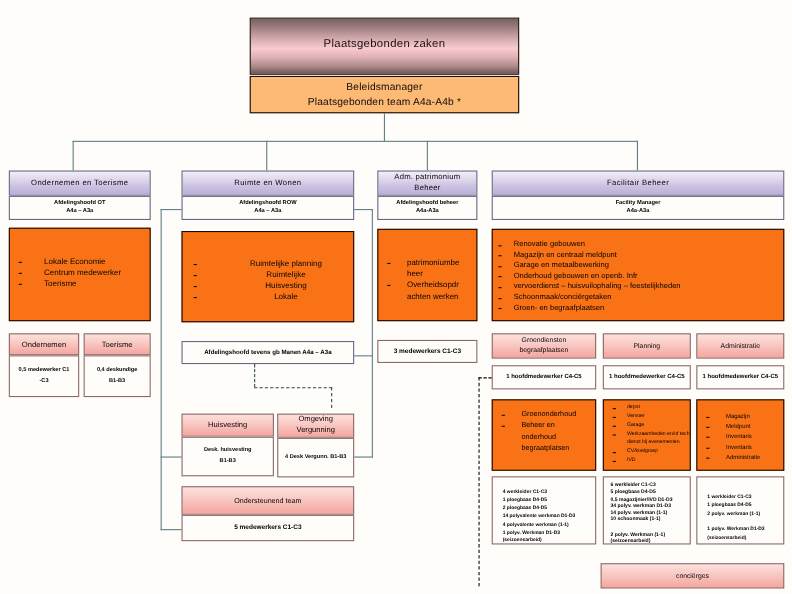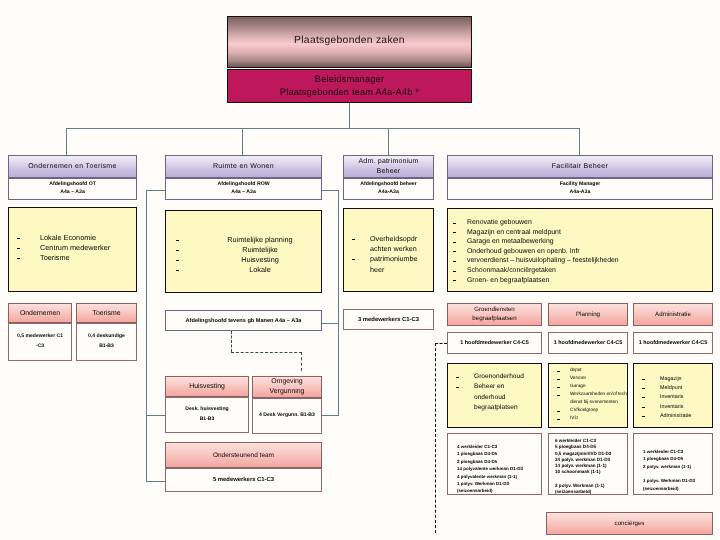--- a/index.html
+++ b/index.html
@@ -1,24 +1,24 @@
 <!DOCTYPE html>
 <html><head>
 <meta charset="utf-8">
 <style>
   html,body{margin:0;padding:0;}
   body{width:720px;height:540px;background:#fffdf9;font-family:"Liberation Sans",sans-serif;position:relative;overflow:hidden;-webkit-font-smoothing:antialiased;text-rendering:geometricPrecision;}
   #stage{position:relative;width:652px;height:540px;}
   .box{position:absolute;box-sizing:border-box;}
   .ctr{display:flex;flex-direction:column;align-items:center;justify-content:center;text-align:center;}
   .title-box{border:1px solid #1a0d0d;background:linear-gradient(to bottom,#7a6060 0%,#997a7a 14%,#d2a9ac 36%,#f9cbcf 54%,#e0b1b4 70%,#a68686 88%,#6f5555 100%);}
-  .mgr-box{border:1px solid #130d0d;background:#be185d;}
+  .mgr-box{border:1px solid #130d0d;background:#fdba74;}
   .dept-hdr{border:1px solid #6d6486;background:linear-gradient(to bottom,#f1eef7 0%,#e2dcef 28%,#cdc2e2 62%,#bcaed8 100%);}
   .dept-role{border:1px solid #6d6486;background:#fffdfa;}
-  .peach{border:1px solid #150b07;background:#fef9c3;}
+  .peach{border:1px solid #150b07;background:#f97316;}
   .pinkhdr{border:1px solid #8a6060;background:linear-gradient(to bottom,#fde0dc 0%,#f9cbc6 40%,#f5a59e 100%);}
   .whitebox{border:1px solid #8a6a6a;background:#fffdfa;}
   .ln{position:absolute;background:#5d7f86;}
   .lnh{height:1px;}
   .lnv{width:1px;}
   .dv{position:absolute;border-left:1px dashed var(--dc,#2e4a54);width:0;}
   .dh{position:absolute;border-top:1px dashed var(--dc,#2e4a54);height:0;}
   ul.tl{margin:0;padding:0;list-style:none;}
   ul.tl li{position:relative;padding-left:31px;}
   ul.tl li:before{content:"";position:absolute;left:var(--bx,8px);top:calc(0.5em + 1.2px);width:2.6px;height:0.9px;background:#111;}
@@ -78,22 +78,22 @@
   <div class="box dept-hdr ctr" style="left:343px;top:155px;width:91px;height:23px;font-size:7px;letter-spacing:.2px;line-height:9.5px;color:#0a0806;">
     <span>Adm. patrimonium</span>
     <span>Beheer</span>
   </div>
   <div class="box dept-role ctr" style="left:343px;top:178px;width:91px;height:22px;font-size:5.2px;line-height:7.6px;font-weight:bold;color:#000;">
     <span>Afdelingshoofd beheer</span>
     <span>A4a-A3a</span>
   </div>
   <div class="box peach" style="left:343px;top:208px;width:91px;height:84px;font-size:7.2px;line-height:10.2px;padding-top:25px;color:#060403;">
     <ul class="tl" style="padding-left:0;">
+      <li style="padding-left:26px;padding-right:12px;word-break:break-all;">patrimoniumbeheer</li>
       <li style="padding-left:26px;padding-right:12px;word-break:break-all;">Overheidsopdrachten werken</li>
-      <li style="padding-left:26px;padding-right:12px;word-break:break-all;">patrimoniumbeheer</li>
     </ul>
   </div>
 
   <div class="box dept-hdr ctr" style="left:447px;top:155px;width:266px;height:23px;font-size:7px;letter-spacing:.35px;color:#0a0806;">
     <span>Facilitair Beheer</span>
   </div>
   <div class="box dept-role ctr" style="left:447px;top:178px;width:266px;height:22px;font-size:5.2px;line-height:7.6px;font-weight:bold;color:#000;">
     <span>Facility Manager</span>
     <span>A4a-A3a</span>
   </div>

